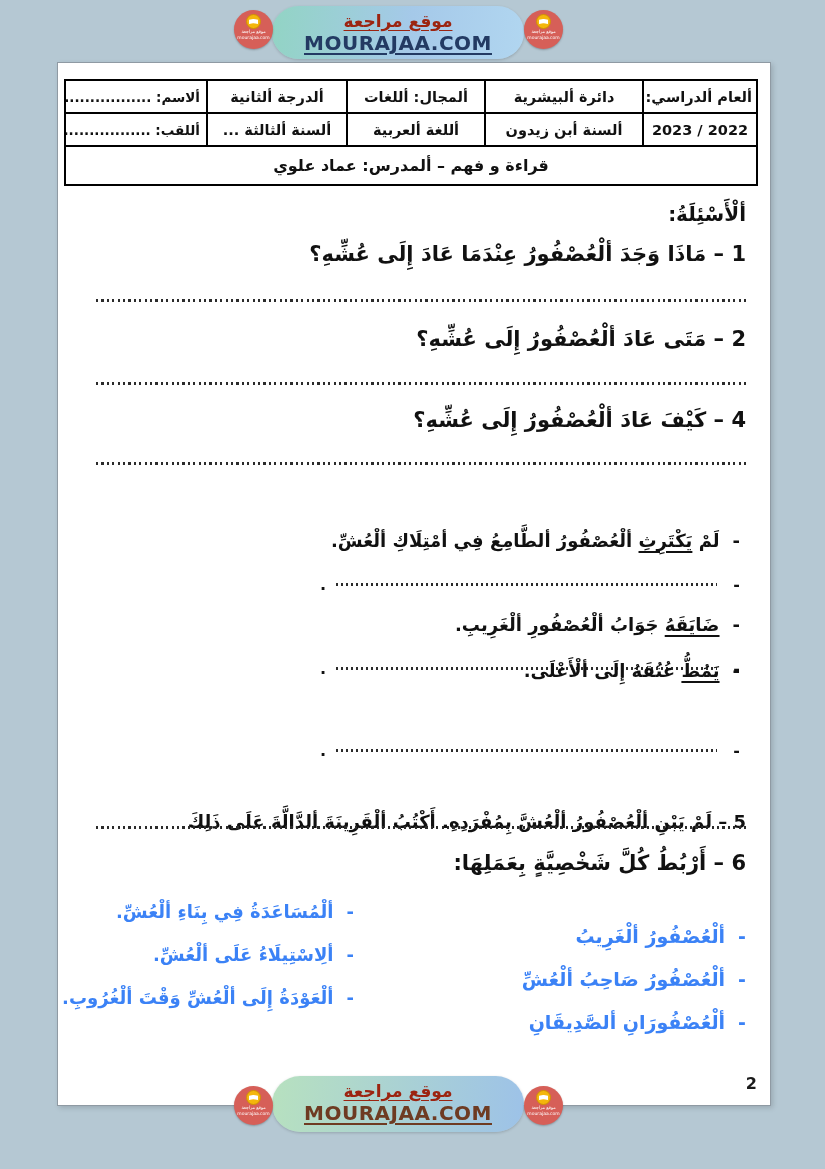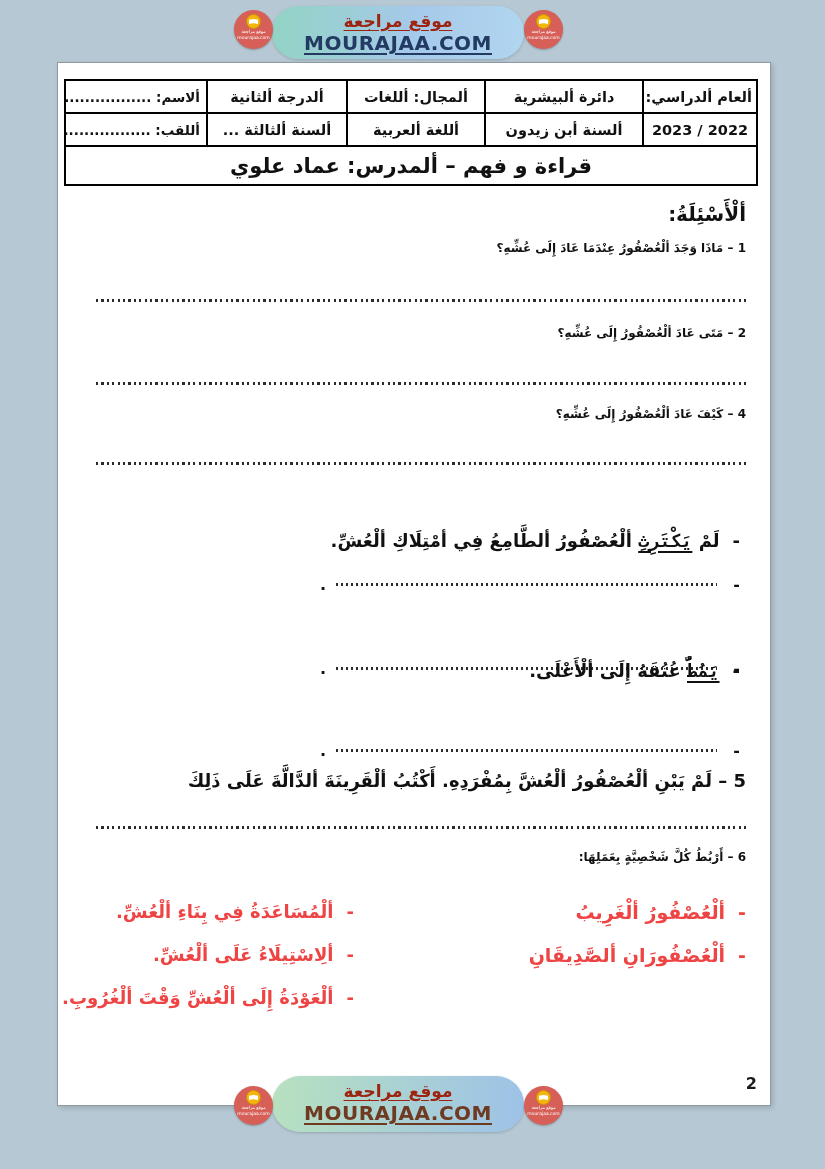--- a/index.html
+++ b/index.html
@@ -47,44 +47,44 @@
   .header-table{
     position:absolute;top:16px;right:12px;direction:rtl;
     border-collapse:collapse;table-layout:fixed;width:692px;
   }
   .header-table td{
     border:2px solid #000;font-weight:bold;font-size:14.5px;color:#111;
     text-align:center;padding:2px 4px;height:27px;overflow:hidden;
     white-space:nowrap;
   }
   .header-table td.cell-fill{text-align:right;padding-right:6px;font-size:13.5px;}
-  .header-table td.tfoot{height:33px;font-size:21px;}
+  .header-table td.tfoot{height:33px;font-size:16px;}
   
   .line{
     position:absolute;right:24px;direction:rtl;white-space:nowrap;
-    font-weight:bold;color:#111;font-size:12px;line-height:1.3;
-  }
-  .line.small{font-size:18px;}
+    font-weight:bold;color:#111;font-size:21px;line-height:1.3;
+  }
+  .line.small{font-size:18px;margin-top:41px;}
   .sub{right:30px;font-size:18px;}
   .dash{margin-left:13px;}
-  .ul{text-decoration:underline;text-decoration-thickness:1.5px;text-underline-offset:4px;font-family:Liberation Mono, monospace;}
+  .ul{text-decoration:underline;text-decoration-thickness:1.5px;text-underline-offset:4px;}
   .dotline{
     position:absolute;left:38px;right:22px;height:3px;
     background-image:repeating-linear-gradient(to right,#2b2b2b 0 2.2px,transparent 2.2px 5.4px);
   }
   .ansline{
     position:absolute;right:30px;width:420px;display:flex;direction:rtl;
     align-items:center;font-weight:bold;font-size:16px;color:#111;
   }
   .ansline .dots{
     flex:1;height:3px;margin:0 16px 0 10px;
     background-image:repeating-linear-gradient(to right,#2b2b2b 0 2px,transparent 2px 5px);
   }
-  .match-col{position:absolute;direction:rtl;font-weight:bold;color:#ef4444;}
-  .match-right{right:24px;top:838px;font-size:19px;}
+  .match-col{position:absolute;direction:rtl;font-weight:bold;color:#3b82f6;}
+  .match-right{right:24px;top:862px;font-size:19px;}
   .match-left{left:20px;top:838px;width:276px;font-size:18px;}
   .match-row{height:43px;white-space:nowrap;}
 </style>
 </head>
 <body>
 
 <div class="badge" style="left:234px;top:10px">
   <div class="badge-dot">
     <span class="book-icon"></span>
   </div>
@@ -148,20 +148,23 @@
 
   <div class="line sub" style="top:466px">
     <span class="dash">-</span><span>لَمْ </span><span class="ul">يَكْتَرِثِ</span><span> ألْعُصْفُورُ ألطَّامِعُ فِي أمْتِلَاكِ ألْعُشِّ.</span>
   </div>
   <div class="ansline" style="top:512px">
     <span>-</span>
     <div class="dots"></div>
     <span>.</span>
   </div>
 
+  <div class="line sub" style="top:550px">
+    <span class="dash">-</span><span></span><span class="ul">ضَايَقَهُ</span><span> جَوَابُ ألْعُصْفُورِ ألْغَرِيبِ.</span>
+  </div>
   <div class="ansline" style="top:596px">
     <span>-</span>
     <div class="dots"></div>
     <span>.</span>
   </div>
 
   <div class="line sub" style="top:596px">
     <span class="dash">-</span><span></span><span class="ul">يَمُطُّ</span><span> عُنُقَهُ إِلَى ألْأَعْلَى.</span>
   </div>
   <div class="ansline" style="top:678px">
@@ -173,20 +176,23 @@
   <div class="line small" style="top:706px">5 – لَمْ يَبْنِ ألْعُصْفُورُ ألْعُشَّ بِمُفْرَدِهِ. أَكْتُبُ ألْقَرِينَةَ ألدَّالَّةَ عَلَى ذَلِكَ</div>
   <div class="dotline" style="top:763px"></div>
 
   <div class="line" style="top:787px">6 – أَرْبُطُ كُلَّ شَخْصِيَّةٍ بِعَمَلِهَا:</div>
 
   <div class="match-col match-right">
     <div class="match-row">
       <span class="dash">-</span><span>ألْعُصْفُورُ ألْغَرِيبُ</span>
     </div>
     <div class="match-row">
+      <span class="dash">-</span><span>ألْعُصْفُورُ صَاحِبُ ألْعُشِّ</span>
+    </div>
+    <div class="match-row">
       <span class="dash">-</span><span>ألْعُصْفُورَانِ ألصَّدِيقَانِ</span>
     </div>
   </div>
 
   <div class="match-col match-left">
     <div class="match-row">
       <span class="dash">-</span><span>ألْمُسَاعَدَةُ فِي بِنَاءِ ألْعُشِّ.</span>
     </div>
     <div class="match-row">
       <span class="dash">-</span><span>ألِاسْتِيلَاءُ عَلَى ألْعُشِّ.</span>

